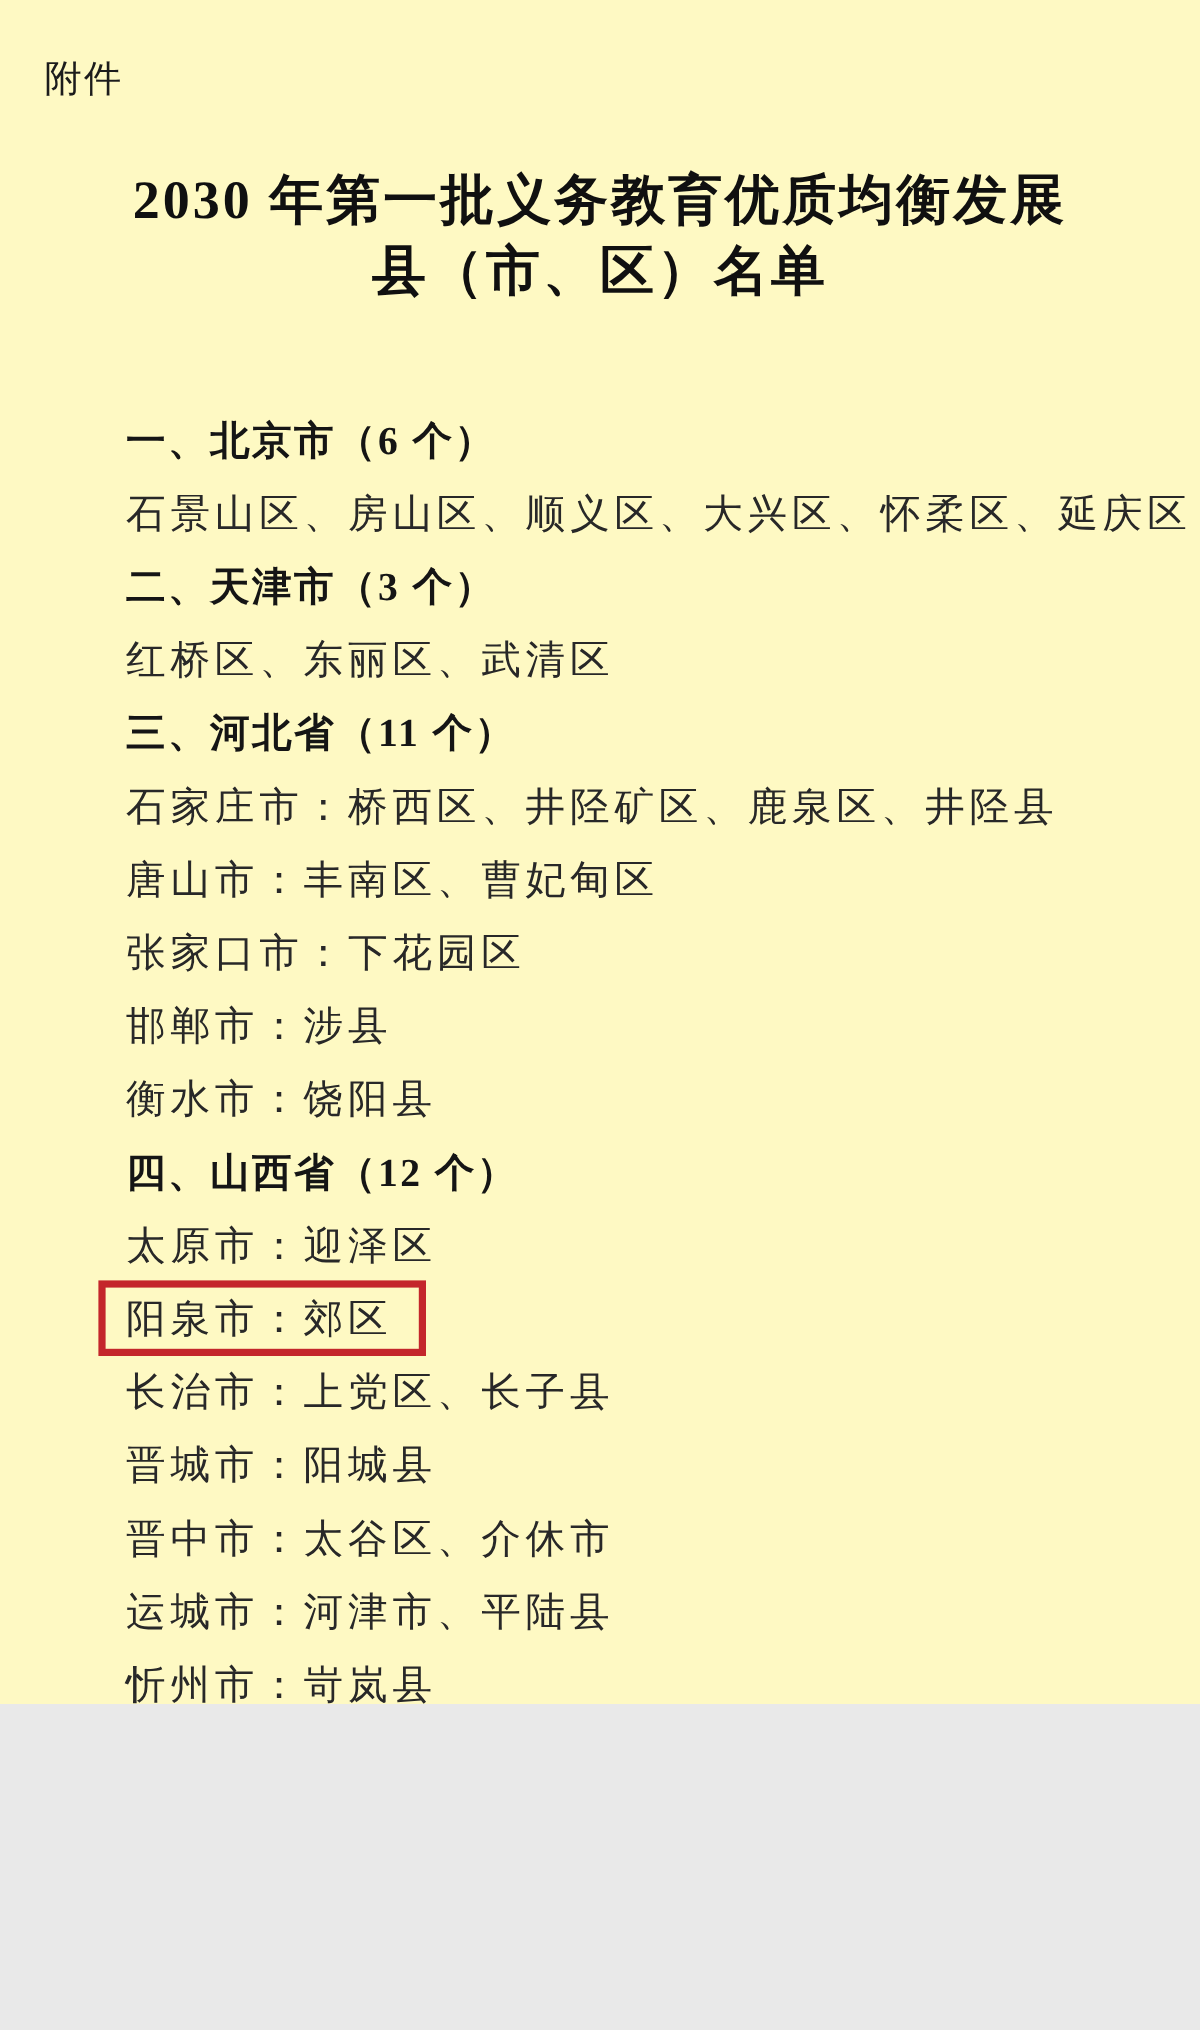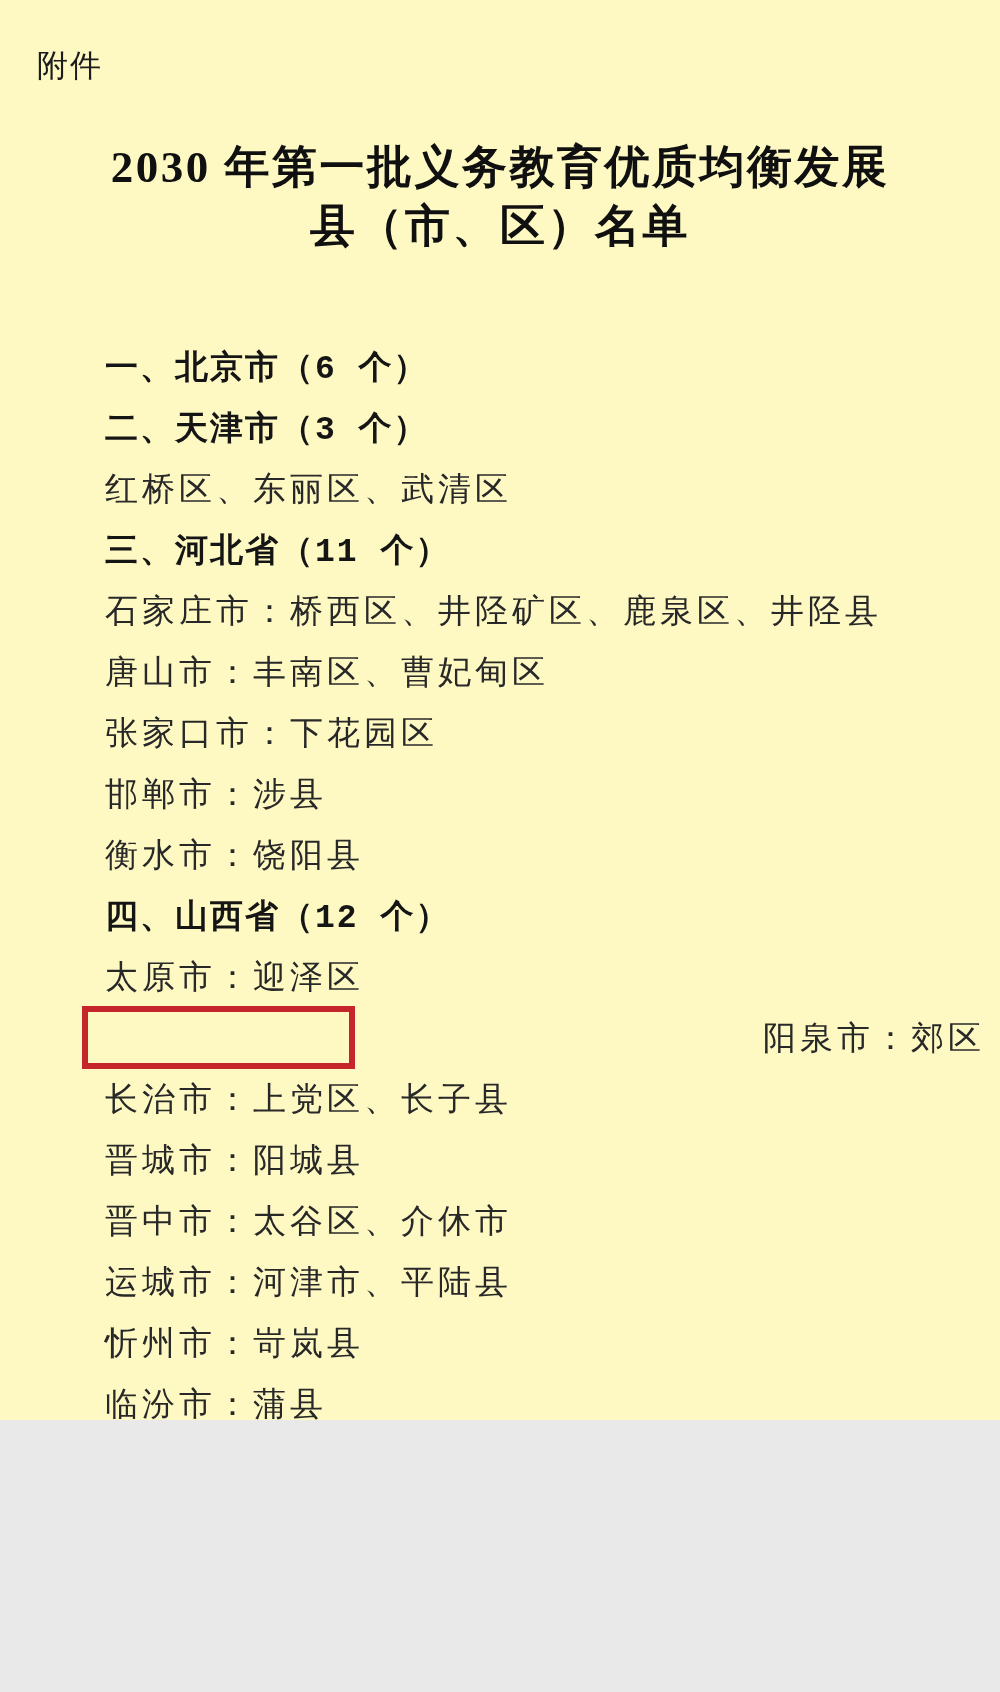--- a/index.html
+++ b/index.html
@@ -44,34 +44,33 @@
     top: 337px;
     right: 15px;
   }
   .row {
     height: 61px;
     display: flex;
     align-items: center;
     white-space: nowrap;
   }
   .row-heading {
-    font-family: Liberation Mono, monospace;
+    font-family: Liberation Serif, serif;
     font-weight: 700;
     font-size: 33px;
     letter-spacing: 2px;
     color: #151515;
   }
   .row-body {
     font-size: 33px;
     letter-spacing: 4px;
     color: #282828;
   }
   .boxed {
     position: relative;
-    justify-content: flex-end;
   }
   .highlight-box {
     position: absolute;
     left: -23px;
     top: -2px;
     width: 261px;
     height: 51px;
     border: 6px solid #c4262b;
     pointer-events: none;
   }
@@ -96,20 +95,21 @@
   <div class="attachment-label">附件</div>
 
   <div class="doc-title">
     <div>2030 年第一批义务教育优质均衡发展</div>
     <div>县（市、区）名单</div>
   </div>
 
   <div class="content">
 
     <div class="row row-heading">一、北京市（6 个）</div>
+    <div class="row row-body">石景山区、房山区、顺义区、大兴区、怀柔区、延庆区</div>
 
     <div class="row row-heading">二、天津市（3 个）</div>
     <div class="row row-body">红桥区、东丽区、武清区</div>
 
     <div class="row row-heading">三、河北省（11 个）</div>
     <div class="row row-body">石家庄市：桥西区、井陉矿区、鹿泉区、井陉县</div>
     <div class="row row-body">唐山市：丰南区、曹妃甸区</div>
     <div class="row row-body">张家口市：下花园区</div>
     <div class="row row-body">邯郸市：涉县</div>
     <div class="row row-body">衡水市：饶阳县</div>

